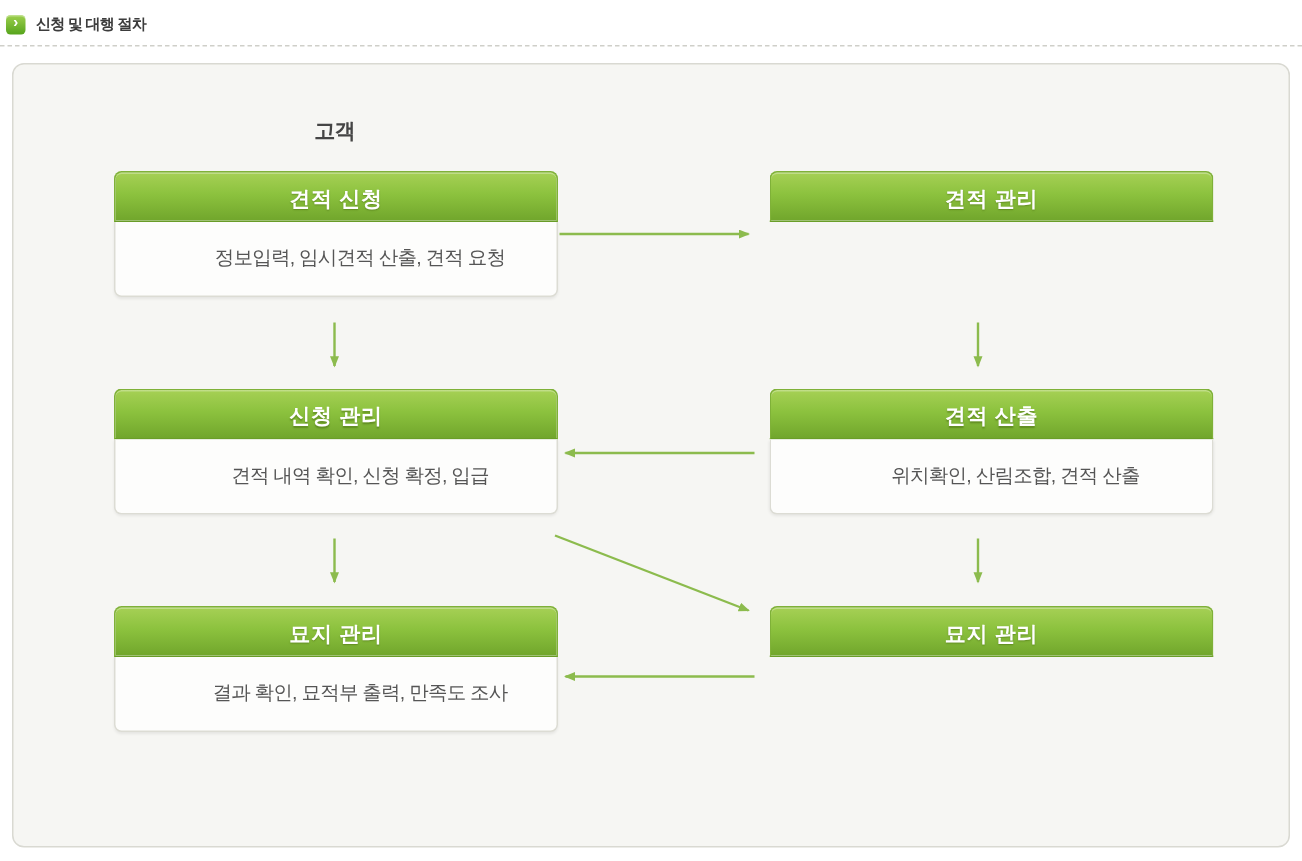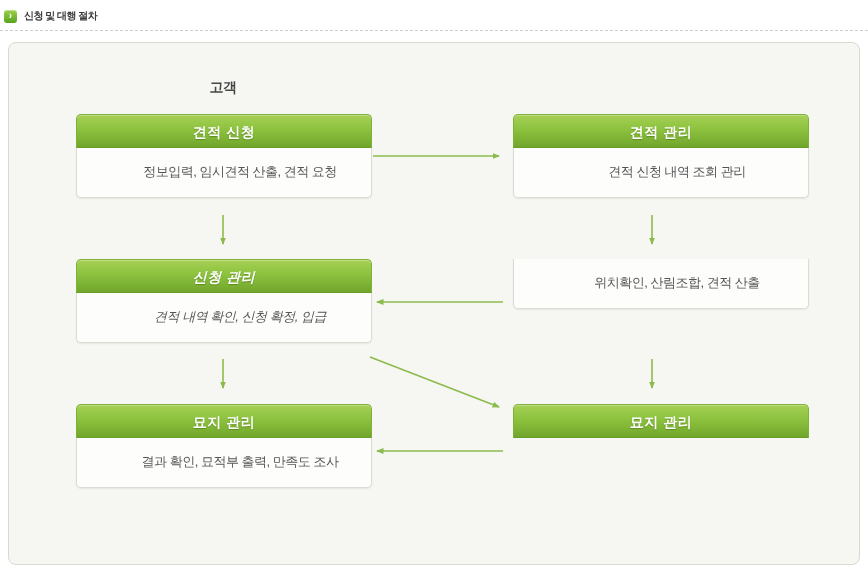--- a/index.html
+++ b/index.html
@@ -64,21 +64,21 @@
   .box .body{
     height:50px;line-height:48px;text-align:center;
     font-size:13px;color:#555555;letter-spacing:-0.5px;
     background:#fdfdfc;
     border:1px solid #dcdcd4;border-top:none;
     border-radius:0 0 5px 5px;
     box-shadow:0 1px 2px rgba(0,0,0,.07);
     padding-left:32px;
   }
   .pos-l0{left:67px;top:71px;}  .pos-r0{left:504px;top:71px;}
-  .pos-l1{left:67px;top:216px;font-style:italic;} .pos-r1{left:504px;top:216px;}
+  .pos-l1{left:67px;top:216px;} .pos-r1{left:504px;top:216px;}
   .pos-l2{left:67px;top:361px;} .pos-r2{left:504px;top:361px;}
 
   
   svg.arrows{position:absolute;left:0;top:0;width:852px;height:523px;pointer-events:none;}
   svg.arrows line{stroke:var(--c-arrow);stroke-width:1.6;}
 </style>
 </head>
 <body>
 
 <div class="titlebar">
@@ -92,28 +92,28 @@
 
   <div class="col-header left">고객</div>
   <div class="col-header right">산림조합</div>
 
   <div class="box pos-l0">
     <div class="head">견적 신청</div>
     <div class="body">정보입력, 임시견적 산출, 견적 요청</div>
   </div>
   <div class="box pos-r0">
     <div class="head">견적 관리</div>
-    <div class="body">견적 신청 내역 조회 관리</div>
   </div>
 
   <div class="box pos-l1">
     <div class="head">신청 관리</div>
     <div class="body">견적 내역 확인, 신청 확정, 입급</div>
   </div>
   <div class="box pos-r1">
+    <div class="head">견적 산출</div>
     <div class="body">위치확인, 산림조합, 견적 산출</div>
   </div>
 
   <div class="box pos-l2">
     <div class="head">묘지 관리</div>
     <div class="body">결과 확인, 묘적부 출력, 만족도 조사</div>
   </div>
   <div class="box pos-r2">
     <div class="head">묘지 관리</div>
   </div>

